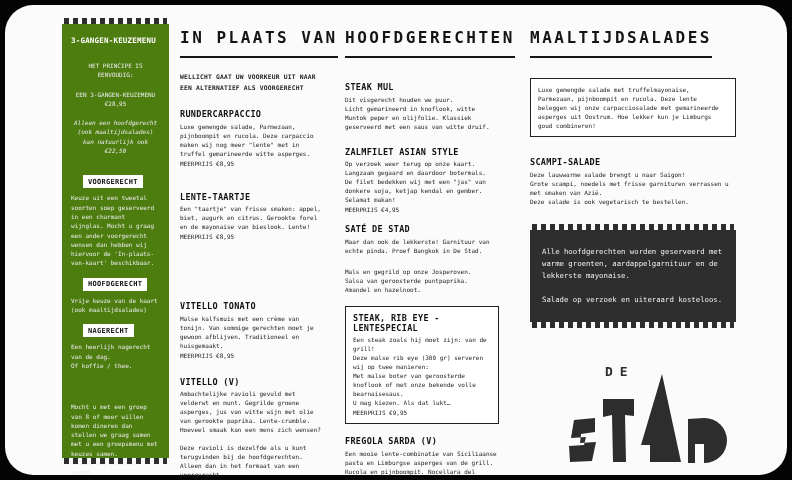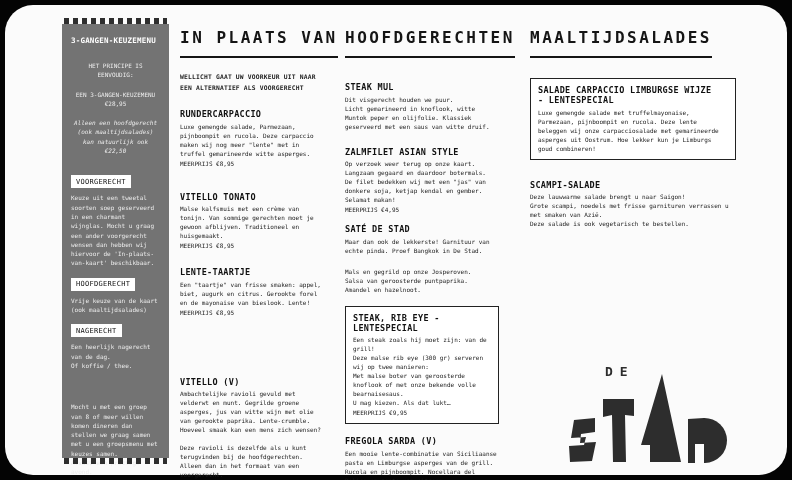--- a/index.html
+++ b/index.html
@@ -12,35 +12,35 @@
     color:#1c1c1c;
   }
   .paper {
     position:absolute; left:5px; top:5px; right:5px; bottom:5px;
     background:#fbfbfb; border-radius:28px;
   }
 
   
   .panel {
     position:absolute; left:62px; top:24px; width:107px; height:434px;
-    background:#737373; color:#ececec; padding:10px 9px 8px;
+    background:#4d7c0f; color:#ececec; padding:10px 9px 8px;
   }
   .teeth {
     position:absolute; left:2px; right:2px; height:6px;
     background:repeating-linear-gradient(90deg,#2e2e2e 0 5px,transparent 5px 9px);
   }
   .teeth.top { top:-6px; }
   .teeth.bottom { bottom:-6px; }
   .panel-title { font-size:7.5px; font-weight:bold; color:#ffffff; letter-spacing:.2px; margin:2px 0 16px; }
   .panel .centered { text-align:center; font-size:6px; line-height:1.55; white-space:pre-line; margin-bottom:10px; }
   .panel .italic { font-style:italic; }
   .label-box {
     display:inline-block; background:#ffffff; color:#111;
-    font-weight:normal; font-size:7px; letter-spacing:.3px;
-    padding:2.5px 5px; margin:10px 0 5px;
+    font-weight:bold; font-size:7px; letter-spacing:.3px;
+    padding:2.5px 5px; margin:10px 12px 5px;
   }
   .panel p.body { font-size:6px; line-height:1.55; white-space:pre-line; }
   .panel .group-note { margin-top:32px; }
 
   
   .col { position:absolute; top:28px; }
   #col-inplaats { left:180px; width:143px; }
   #col-hoofd    { left:345px; width:154px; }
   #col-salades  { left:530px; width:206px; }
   .col-title {
@@ -110,29 +110,29 @@
 <div class="col" id="col-inplaats">
   <h1 class="col-title">IN PLAATS VAN</h1>
   <p class="col-intro">WELLICHT GAAT UW VOORKEUR UIT NAAR EEN ALTERNATIEF ALS VOORGERECHT</p>
 
   <div class="dish" style="margin-bottom:24px">
     <h3>RUNDERCARPACCIO</h3>
     <p class="desc">Luxe gemengde salade, Parmezaan, pijnboompit en rucola. Deze carpaccio maken wij nog meer "lente" met in truffel gemarineerde witte asperges.</p>
     <p class="price">MEERPRIJS €8,95</p>
   </div>
 
+  <div class="dish" style="margin-bottom:60px">
+    <h3>LENTE-TAARTJE</h3>
+    <p class="desc">Een "taartje" van frisse smaken: appel, biet, augurk en citrus. Gerookte forel en de mayonaise van bieslook. Lente!</p>
+    <p class="price">MEERPRIJS €8,95</p>
+  </div>
+
   <div class="dish" style="margin-bottom:17px">
     <h3>VITELLO TONATO</h3>
     <p class="desc">Malse kalfsmuis met een crème van tonijn. Van sommige gerechten moet je gewoon afblijven. Traditioneel en huisgemaakt.</p>
-    <p class="price">MEERPRIJS €8,95</p>
-  </div>
-
-  <div class="dish" style="margin-bottom:60px">
-    <h3>LENTE-TAARTJE</h3>
-    <p class="desc">Een "taartje" van frisse smaken: appel, biet, augurk en citrus. Gerookte forel en de mayonaise van bieslook. Lente!</p>
     <p class="price">MEERPRIJS €8,95</p>
   </div>
 
   <div class="dish">
     <h3>VITELLO (V)</h3>
     <p class="desc">Ambachtelijke ravioli gevuld met velderwt en munt. Gegrilde groene asperges, jus van witte wijn met olie van gerookte paprika. Lente-crumble.
 Hoeveel smaak kan een mens zich wensen?
 
 Deze ravioli is dezelfde als u kunt terugvinden bij de hoofdgerechten.
 Alleen dan in het formaat van een voorgerecht.</p>
@@ -186,32 +186,37 @@
   </div>
 
   
 </div>
 
 <div class="col" id="col-salades">
   <h1 class="col-title">MAALTIJDSALADES</h1>
   <div style="height:6px"></div>
 
   <div class="dish boxed" style="margin-bottom:20px">
-    <h3>SALADE CARPACCIO LIMBURGSE WIJZE
-- LENTESPECIAL</h3>
     <p class="desc">Luxe gemengde salade met truffelmayonaise, Parmezaan, pijnboompit en rucola. Deze lente beleggen wij onze carpacciosalade met gemarineerde asperges uit Oostrum. Hoe lekker kun je Limburgs goud combineren!</p>
   </div>
 
   <div class="dish">
     <h3>SCAMPI-SALADE</h3>
     <p class="desc">Deze lauwwarme salade brengt u naar Saigon!
 Grote scampi, noedels met frisse garnituren verrassen u met smaken van Azië.
 Deze salade is ook vegetarisch te bestellen.</p>
   </div>
 
+  <div class="info-box">
+    <div class="teeth top"></div>
+    <div class="teeth bottom"></div>
+    <p>Alle hoofdgerechten worden geserveerd met warme groenten, aardappelgarnituur en de lekkerste mayonaise.
+
+Salade op verzoek en uiteraard kosteloos.</p>
+  </div>
 </div>
 
 <div class="logo">
   <svg viewBox="0 0 178 112" xmlns="http://www.w3.org/2000/svg">
     <g fill="#2d2d2d">
       <text x="37" y="18" font-family="DejaVu Sans Mono, monospace" font-size="13" font-weight="bold" letter-spacing="7">DE</text>
 
       <path d="M27,60 L6,62 L3,80 L18,79 L16,87 L1,88 L2,104 L24,103 L28,84 L12,85 L13,76 L27,74 Z"></path>
 
       <path d="M35,41 L66,41 L66,58 L57,57 L58,104 L45,104 L44,57 L35,59 Z"></path>

